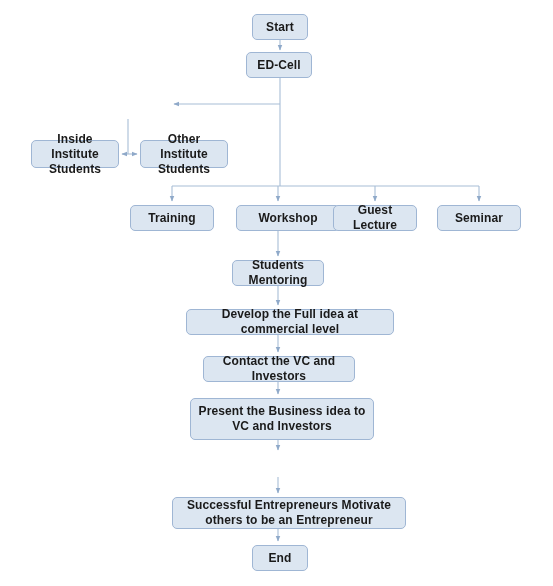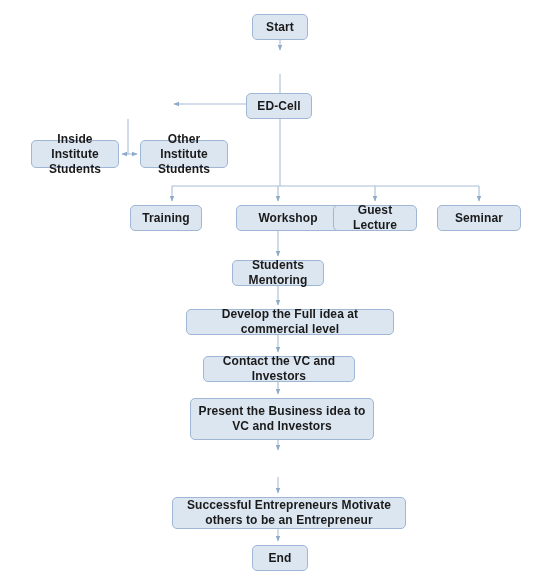--- a/index.html
+++ b/index.html
@@ -85,34 +85,34 @@
       <path d="M278,432 L278,450" marker-end="url(#ah)"></path>
       <path d="M278,477 L278,493" marker-end="url(#ah)"></path>
       <path d="M278,529 L278,541" marker-end="url(#ah)"></path>
     </g>
   </svg>
 
   <div class="node" style="left:252px; top:14px; width:56px; height:24px;">
     <span>Start</span>
   </div>
 
-  <div class="node" style="left:246px; top:52px; width:66px; height:22px;margin-top:41px;">
+  <div class="node" style="left:246px; top:52px; width:66px; height:22px;">
     <span>ED-Cell</span>
   </div>
 
 
   <div class="node" style="left:31px; top:140px; width:88px; height:28px;">
     <span>Inside Institute Students</span>
   </div>
 
   <div class="node" style="left:140px; top:140px; width:88px; height:28px;">
     <span>Other Institute Students</span>
   </div>
 
-  <div class="node" style="left:130px; top:205px; width:72px; height:26px;">
+  <div class="node" style="left:130px; top:205px; width:84px; height:26px;">
     <span>Training</span>
   </div>
 
   <div class="node" style="left:236px; top:205px; width:104px; height:26px;">
     <span>Workshop</span>
   </div>
 
   <div class="node" style="left:333px; top:205px; width:84px; height:26px;">
     <span>Guest Lecture</span>
   </div>

